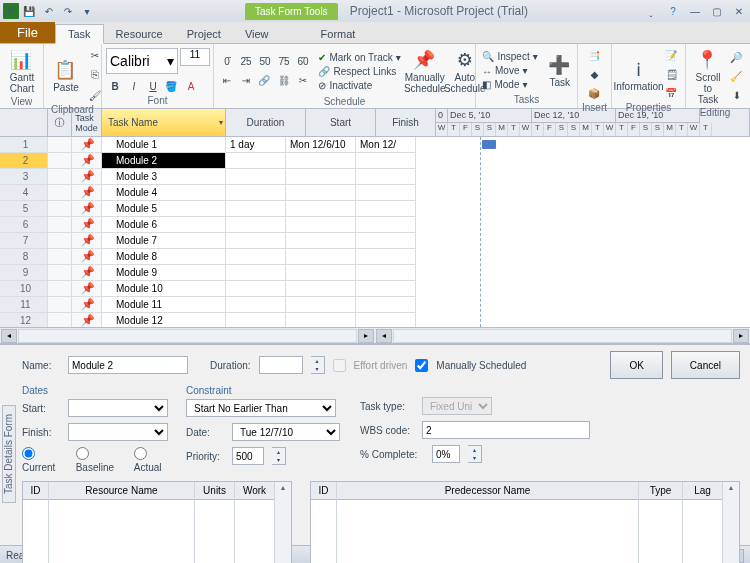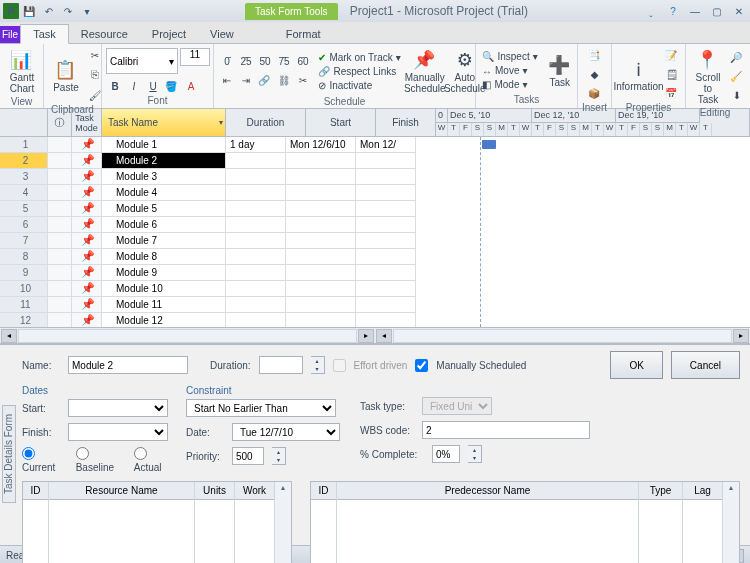--- a/index.html
+++ b/index.html
@@ -10,32 +10,32 @@
 .title-bar .qat { display: flex; gap: 3px; align-items: center; }
 .title-bar .qat span { width: 16px; height: 16px; display: inline-flex; align-items: center; justify-content: center; font-size: 10px; color: #3b5a7a; }
 .title-bar .app-icon { background: #2a7a2a; color: white; font-weight: bold; width: 14px; height: 14px; font-size: 9px; border-radius: 1px; }
 .title-bar .ctx-tab { margin-left: 150px; background: #8bc34a; color: white; padding: 3px 10px; font-size: 10px; border-radius: 2px 2px 0 0; }
 .title-bar .title-text { margin-left: 12px; color: #5a6a7a; font-size: 12px; }
 .title-bar .win-controls { margin-left: auto; display: flex; gap: 6px; }
 .title-bar .win-controls span { width: 16px; height: 14px; display: inline-flex; align-items: center; justify-content: center; color: #3b5a7a; cursor: pointer; font-size: 10px; }
 
 
 .tab-strip { height: 22px; background: #e6e6e6; display: flex; align-items: flex-end; border-bottom: 1px solid #b5bcc7; }
-.tab-strip .file-tab { background: #6d28d9; color: white; padding: 3px 2px; font-size: 10px; cursor: pointer; }
+.tab-strip .file-tab { background: #a16207; color: white; padding: 3px 17px; font-size: 13px; cursor: pointer; }
 .tab-strip .tab { padding: 3px 12px; font-size: 11px; color: #3a4a5a; cursor: pointer; }
 .tab-strip .tab.active { background: #f7f7f7; border: 1px solid #b5bcc7; border-bottom: 1px solid #f7f7f7; margin-bottom: -1px; }
 
 
 .ribbon { height: 65px; background: #f7f7f7; border-bottom: 1px solid #b5bcc7; display: flex; }
 .ribbon-group { border-right: 1px solid #d0d6de; padding: 2px 4px; display: flex; flex-direction: column; justify-content: space-between; }
 .ribbon-group .label { text-align: center; font-size: 10px; color: #5a6a7a; padding-bottom: 1px; }
 .ribbon-group .content { flex: 1; display: flex; align-items: center; gap: 2px; }
 .big-btn { display: flex; flex-direction: column; align-items: center; justify-content: center; padding: 2px 4px; cursor: pointer; font-size: 10px; color: #3a4a5a; min-width: 36px; }
 .big-btn .icn { width: 24px; height: 24px; display: flex; align-items: center; justify-content: center; font-size: 18px; }
-.font-combo { width: 72px; height: 18px; border: 1px solid #b5bcc7; font-size: 10px; padding: 12px 3px; display: flex; align-items: center; justify-content: space-between; background: white; }
+.font-combo { width: 72px; height: 18px; border: 1px solid #b5bcc7; font-size: 14px; padding: 12px 3px; display: flex; align-items: center; justify-content: space-between; background: white; }
 .size-combo { width: 30px; height: 18px; border: 1px solid #b5bcc7; font-size: 10px; text-align: center; background: white; }
 .mini-btn { width: 18px; height: 18px; display: inline-flex; align-items: center; justify-content: center; font-size: 10px; color: #3a4a5a; cursor: pointer; }
 .ribbon-item { display: flex; align-items: center; gap: 3px; font-size: 10px; color: #3a4a5a; padding: 1px 2px; cursor: pointer; white-space: nowrap; }
 
 
 .col-headers { height: 28px; display: flex; background: #e8ecf1; border-bottom: 1px solid #b5bcc7; }
 .ch { border-right: 1px solid #b5bcc7; display: flex; align-items: center; justify-content: center; font-size: 10px; color: #3a4a5a; position: relative; }
 .ch.active { background: linear-gradient(#fff3a6,#ffd24d); }
 .ch .dd { position: absolute; right: 2px; font-size: 8px; color: #555; }
 

